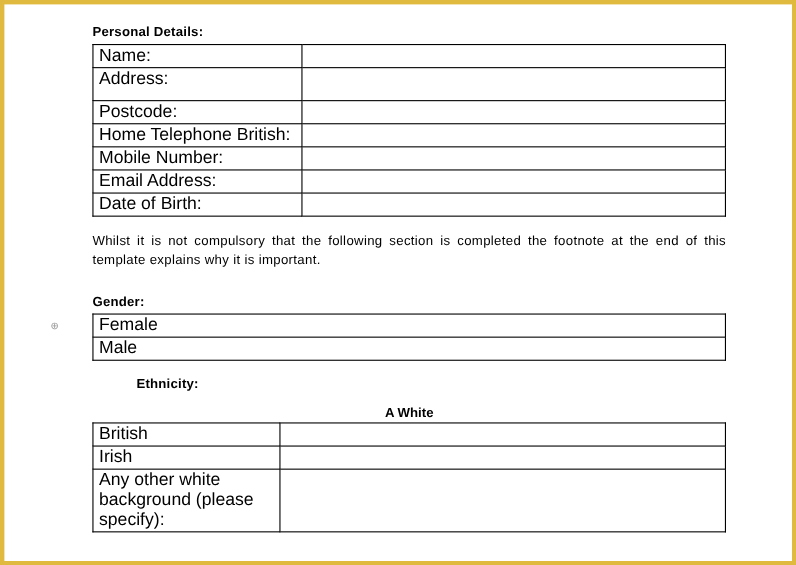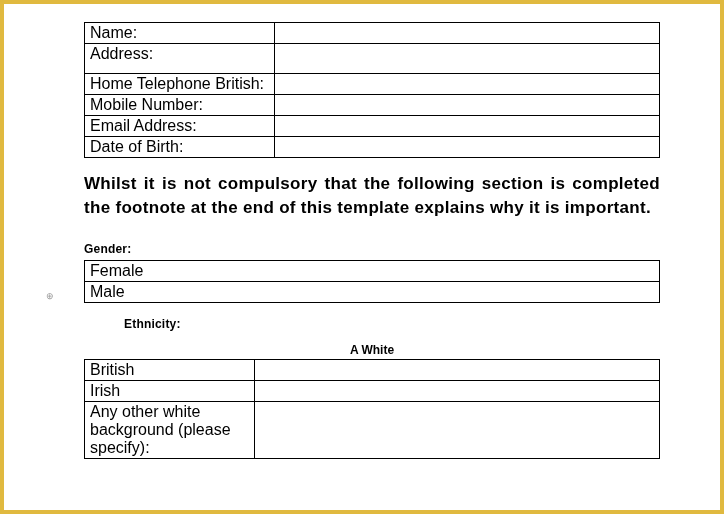--- a/index.html
+++ b/index.html
@@ -37,26 +37,25 @@
       border: 1px solid #000;
       padding: 1px 5px;
       font-size: 16px;
       vertical-align: top;
       height: 16px;
     }
     .label-col {
       width: 190px;
     }
     .para {
-      font-size: 17px;
+      font-size: 12px;
       margin-bottom: 22px;
       text-align: justify;
       line-height: 1.4;
       letter-spacing: 0.3px;
-      font-weight: bold;
     }
     .sub-heading {
       font-weight: bold;
       margin-top: 4px;
       margin-bottom: 2px;
       text-align: center;
     }
     .anchor-mark {
       position: absolute;
       left: 42px;
@@ -72,29 +71,34 @@
     }
     .narrow-col {
       width: 170px;
     }
   </style>
 </head>
 <body>
 
 <div class="frame">
 
+  <div class="section-heading">Personal Details:</div>
 
   <table>
     <tbody>
         <tr>
       <td class="label-col">Name:</td>
       <td></td>
     </tr>
     <tr class="tall-row">
       <td class="label-col">Address:</td>
+      <td></td>
+    </tr>
+    <tr>
+      <td class="label-col">Postcode:</td>
       <td></td>
     </tr>
     <tr>
       <td class="label-col">Home Telephone British:</td>
       <td></td>
     </tr>
     <tr>
       <td class="label-col">Mobile Number:</td>
       <td></td>
     </tr>

